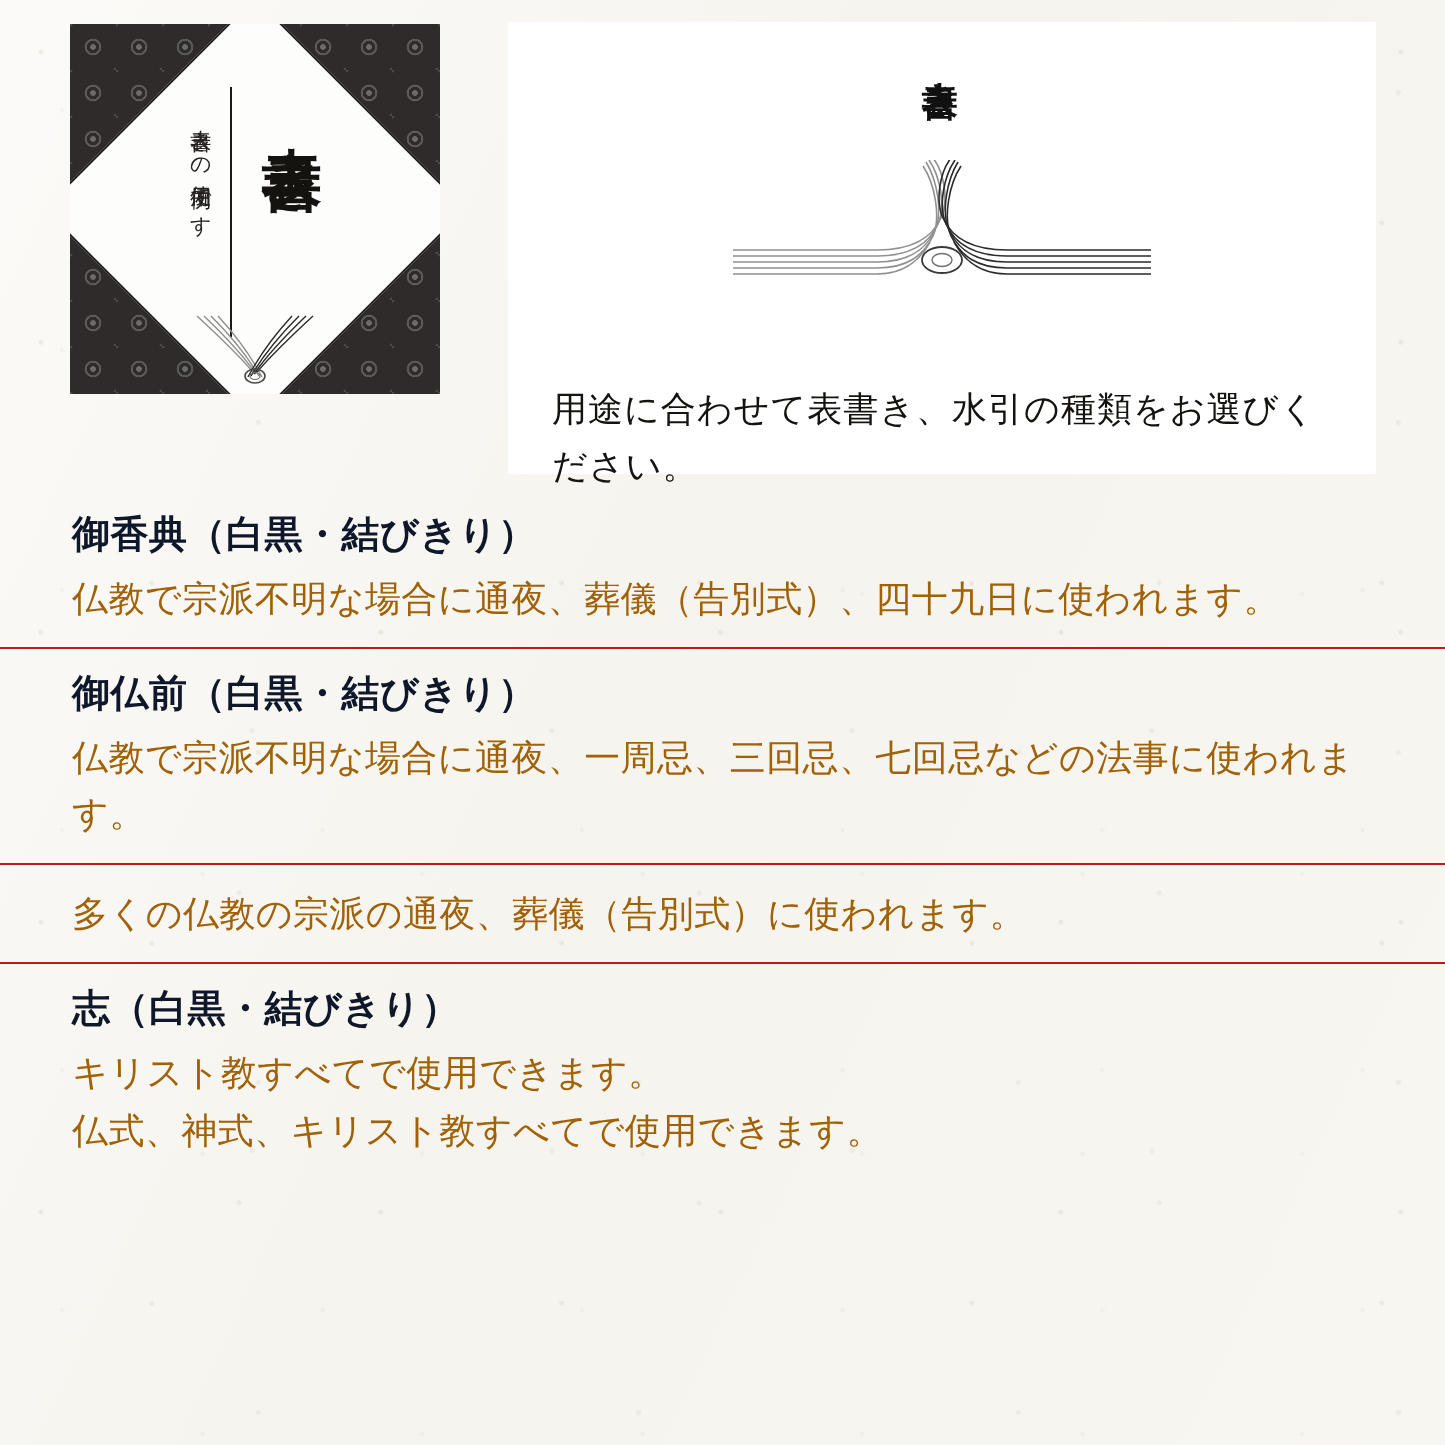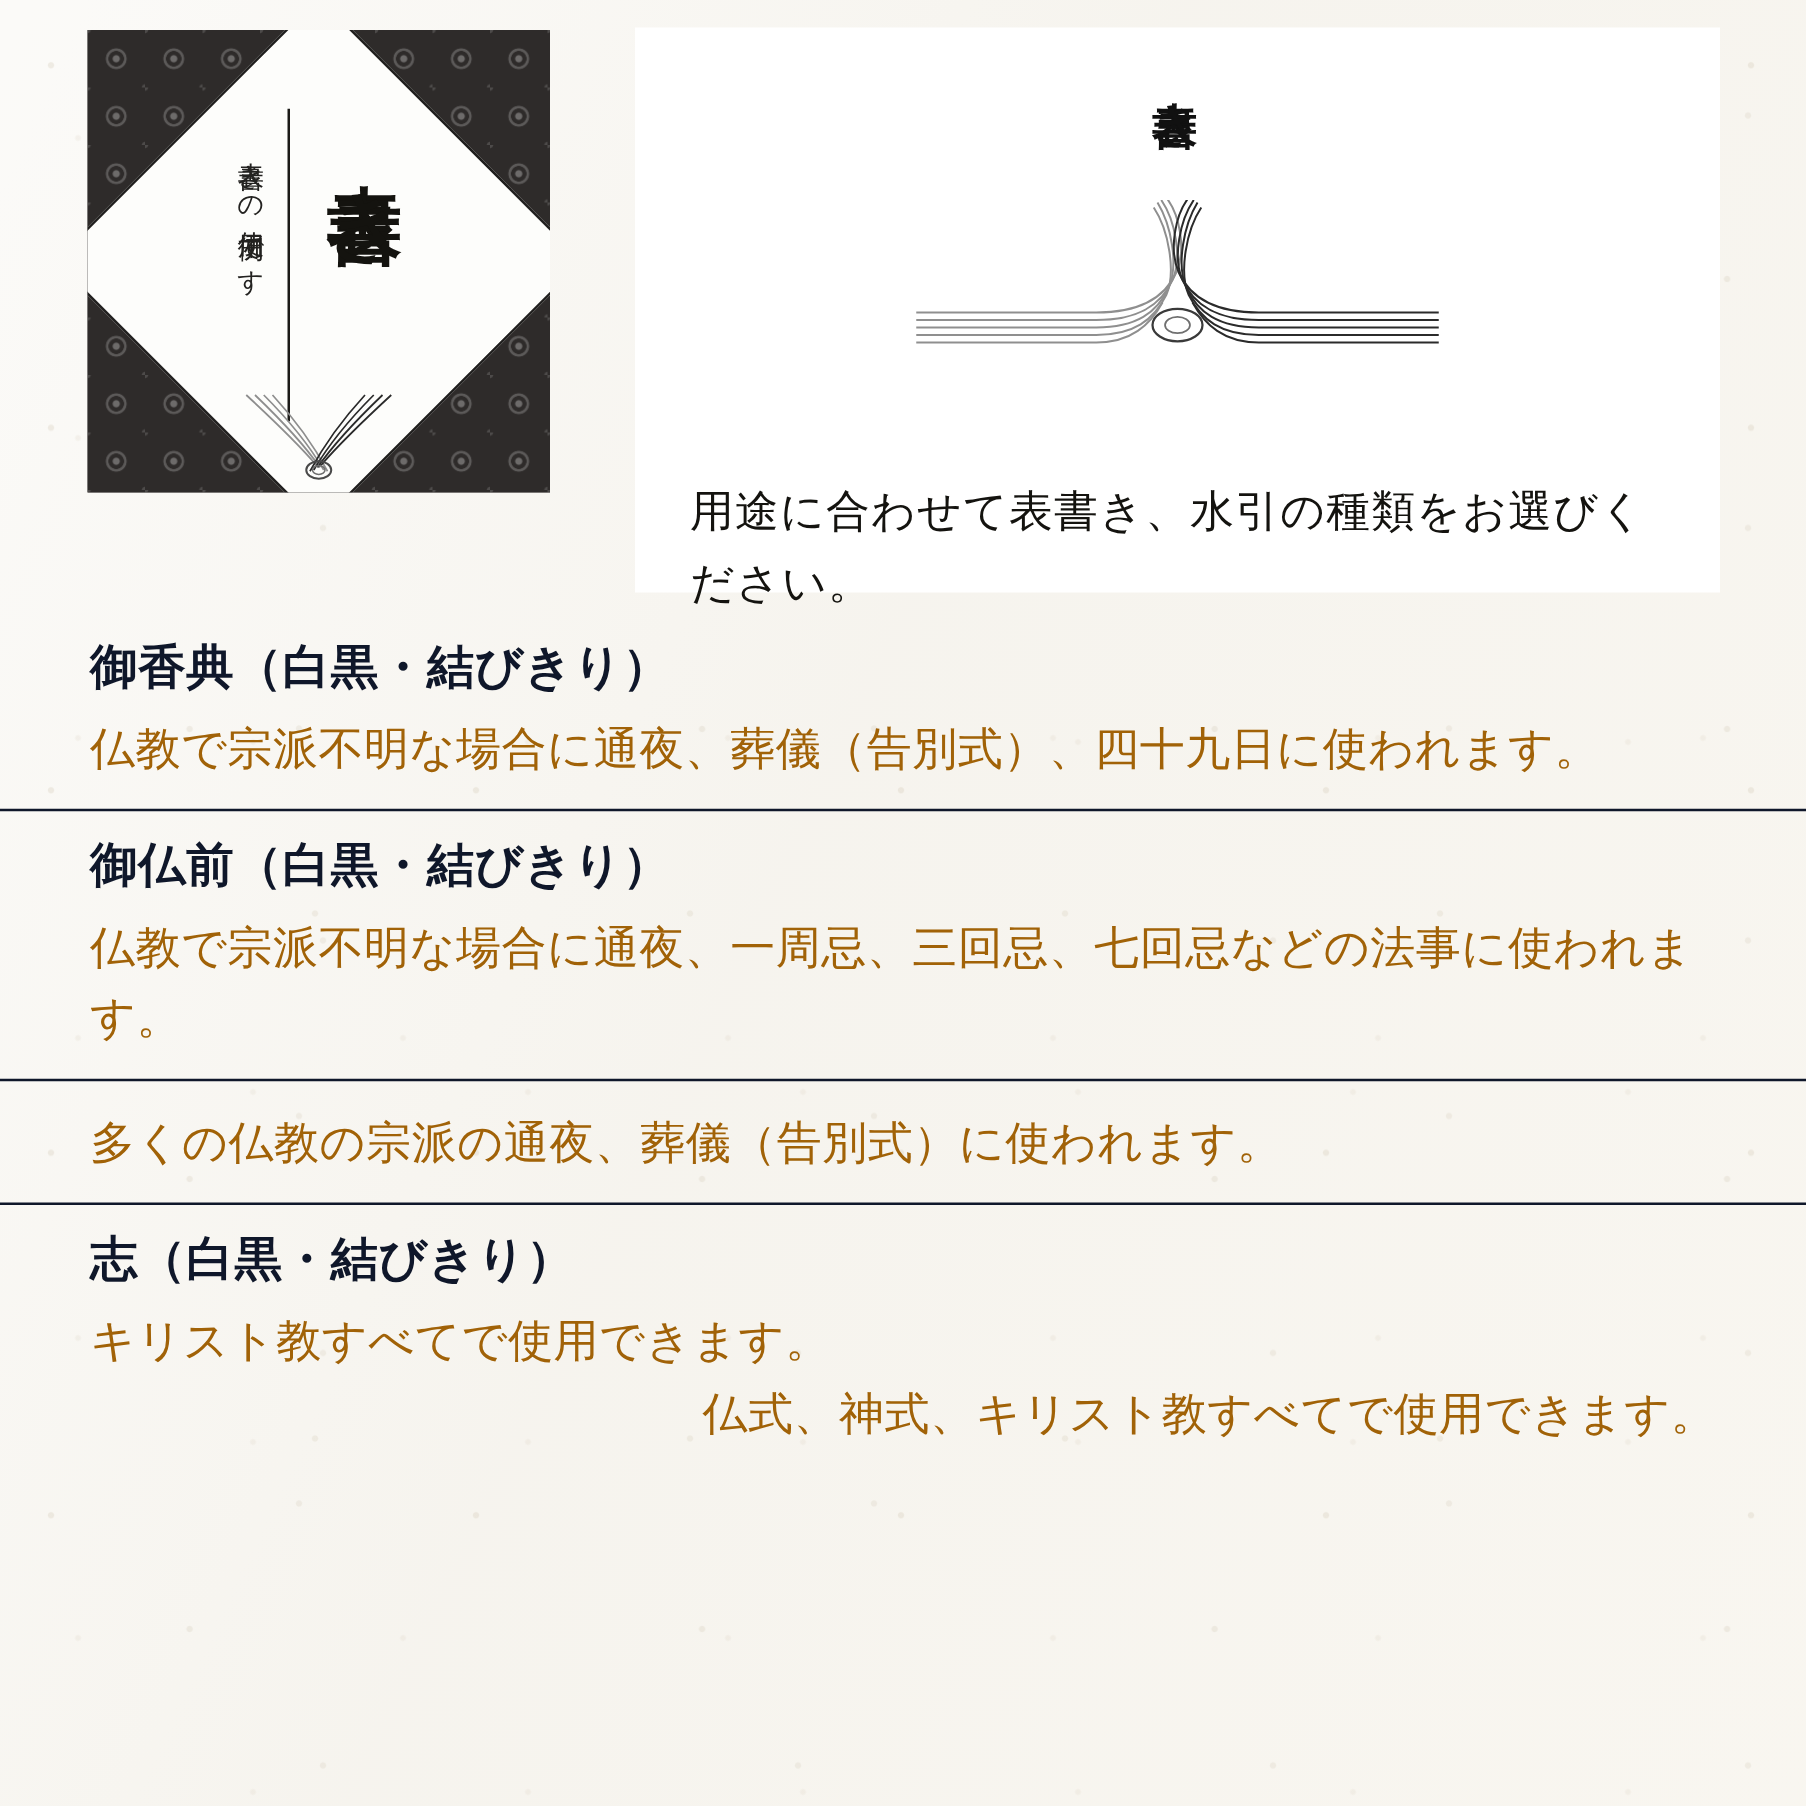--- a/index.html
+++ b/index.html
@@ -170,40 +170,39 @@
   .list {
     position: absolute;
     left: 0;
     top: 490px;
     width: 1445px;
   }
   .entry {
     padding: 22px 72px 20px 72px;
   }
   .entry + .entry {
-    border-top: 2px solid #0f172a;
+    border-top: 2px solid #b91c1c;
   }
   .entry-title {
     font-size: 38px;
     font-weight: 700;
     letter-spacing: 0.5px;
     color: #0f172a;
     margin: 0 0 14px 0;
     line-height: 1.2;
   }
   .entry-desc {
     font-size: 36px;
     line-height: 1.55;
     letter-spacing: 0.4px;
     color: #a16207;
     margin: 0;
   }
   .entry-desc + .entry-desc {
     margin-top: 2px;
-    text-align: right;
   }
 </style>
 </head>
 <body>
 
 <div class="page">
   <div class="paper-texture"></div>
 
   <div class="hero">
 

